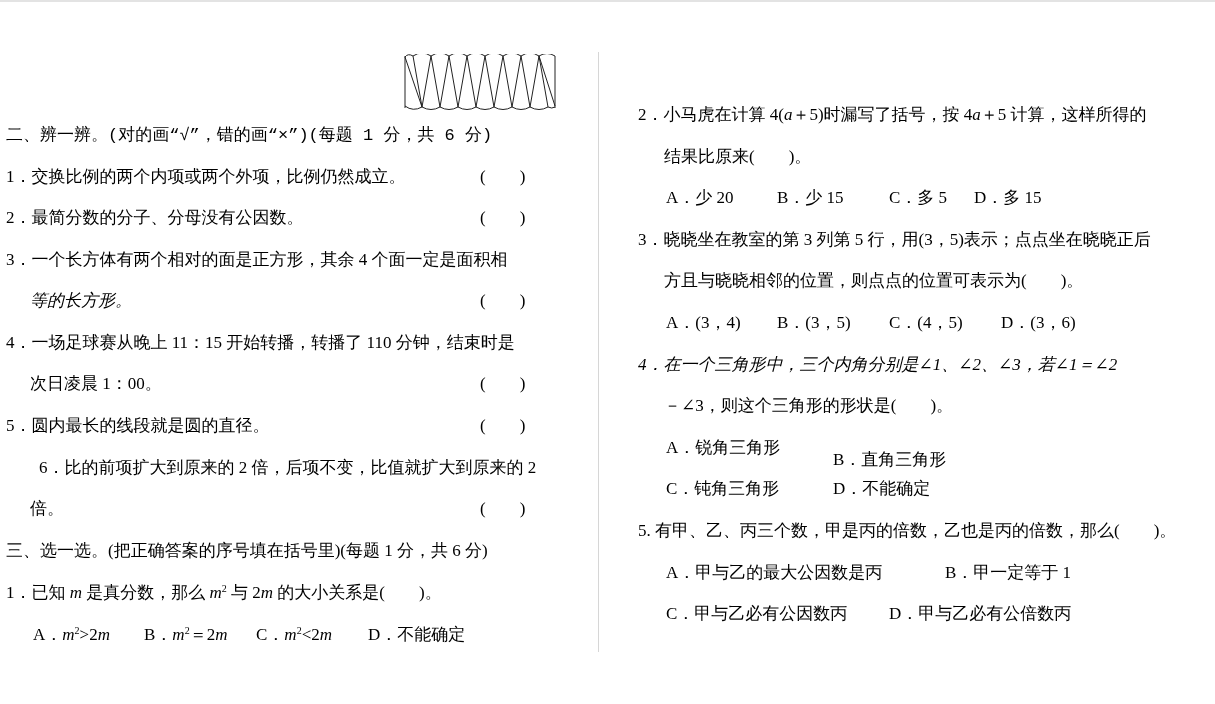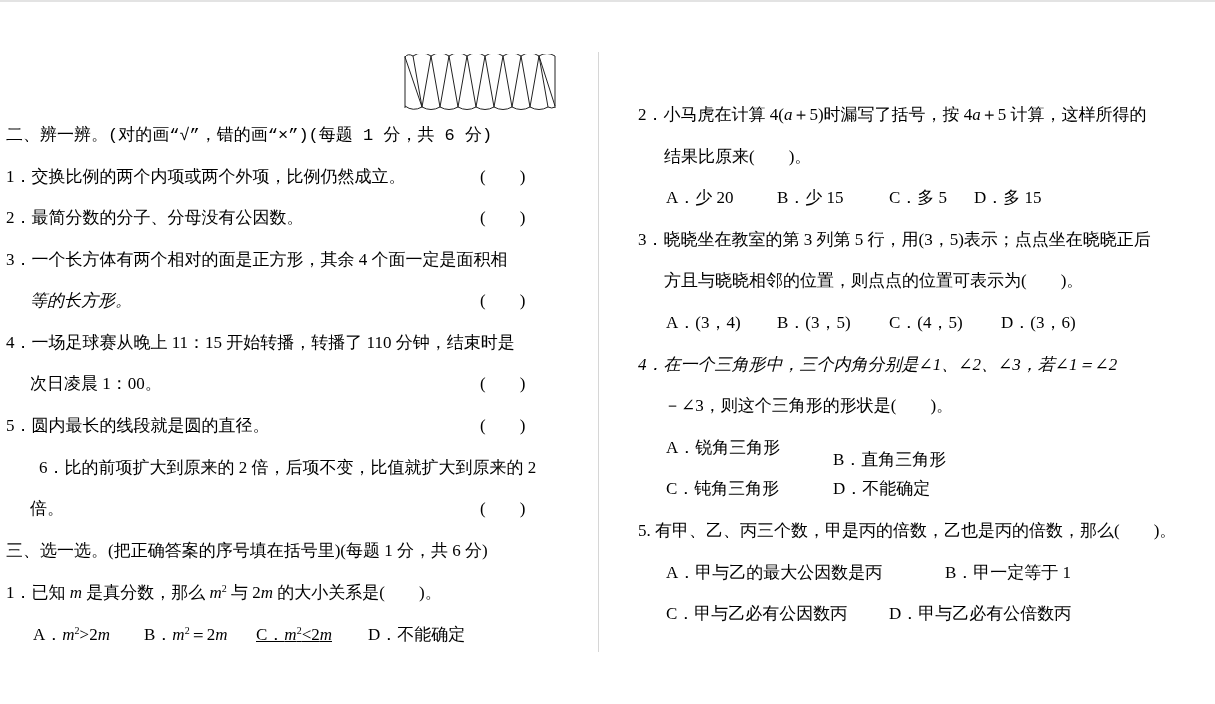--- a/index.html
+++ b/index.html
@@ -137,21 +137,21 @@
 <div>
   <div class="line" style="left:6px; top:582px;">
     <span>1．</span><span>已知 </span><i class="m">m</i><span> 是真分数，那么 </span><i class="m">m</i><sup>2</sup><span> 与 2</span><i class="m">m</i><span> 的大小关系是(　　)。</span>
   </div>
   <div class="opt" style="left:33px; top:624px;">
     <span>A．</span><i class="m">m</i><sup>2</sup><span>&gt;2</span><i class="m">m</i>
   </div>
   <div class="opt" style="left:144px; top:624px;">
     <span>B．</span><i class="m">m</i><sup>2</sup><span>＝2</span><i class="m">m</i>
   </div>
-  <div class="opt" style="left:256px; top:624px;text-decoration:underline;">
+  <div class="opt" style="left:256px; top:624px;">
     <span>C．</span><i class="m">m</i><sup>2</sup><span>&lt;2</span><i class="m">m</i>
   </div>
   <div class="opt" style="left:368px; top:624px;">
     <span>D．</span><span>不能确定</span>
   </div>
 </div>
 
 <div>
   <div class="line" style="left:638px; top:104px;">
     <span>2．</span><span>小马虎在计算 4(</span><i class="m">a</i><span>＋5)时漏写了括号，按 4</span><i class="m">a</i><span>＋5 计算，这样所得的</span>

